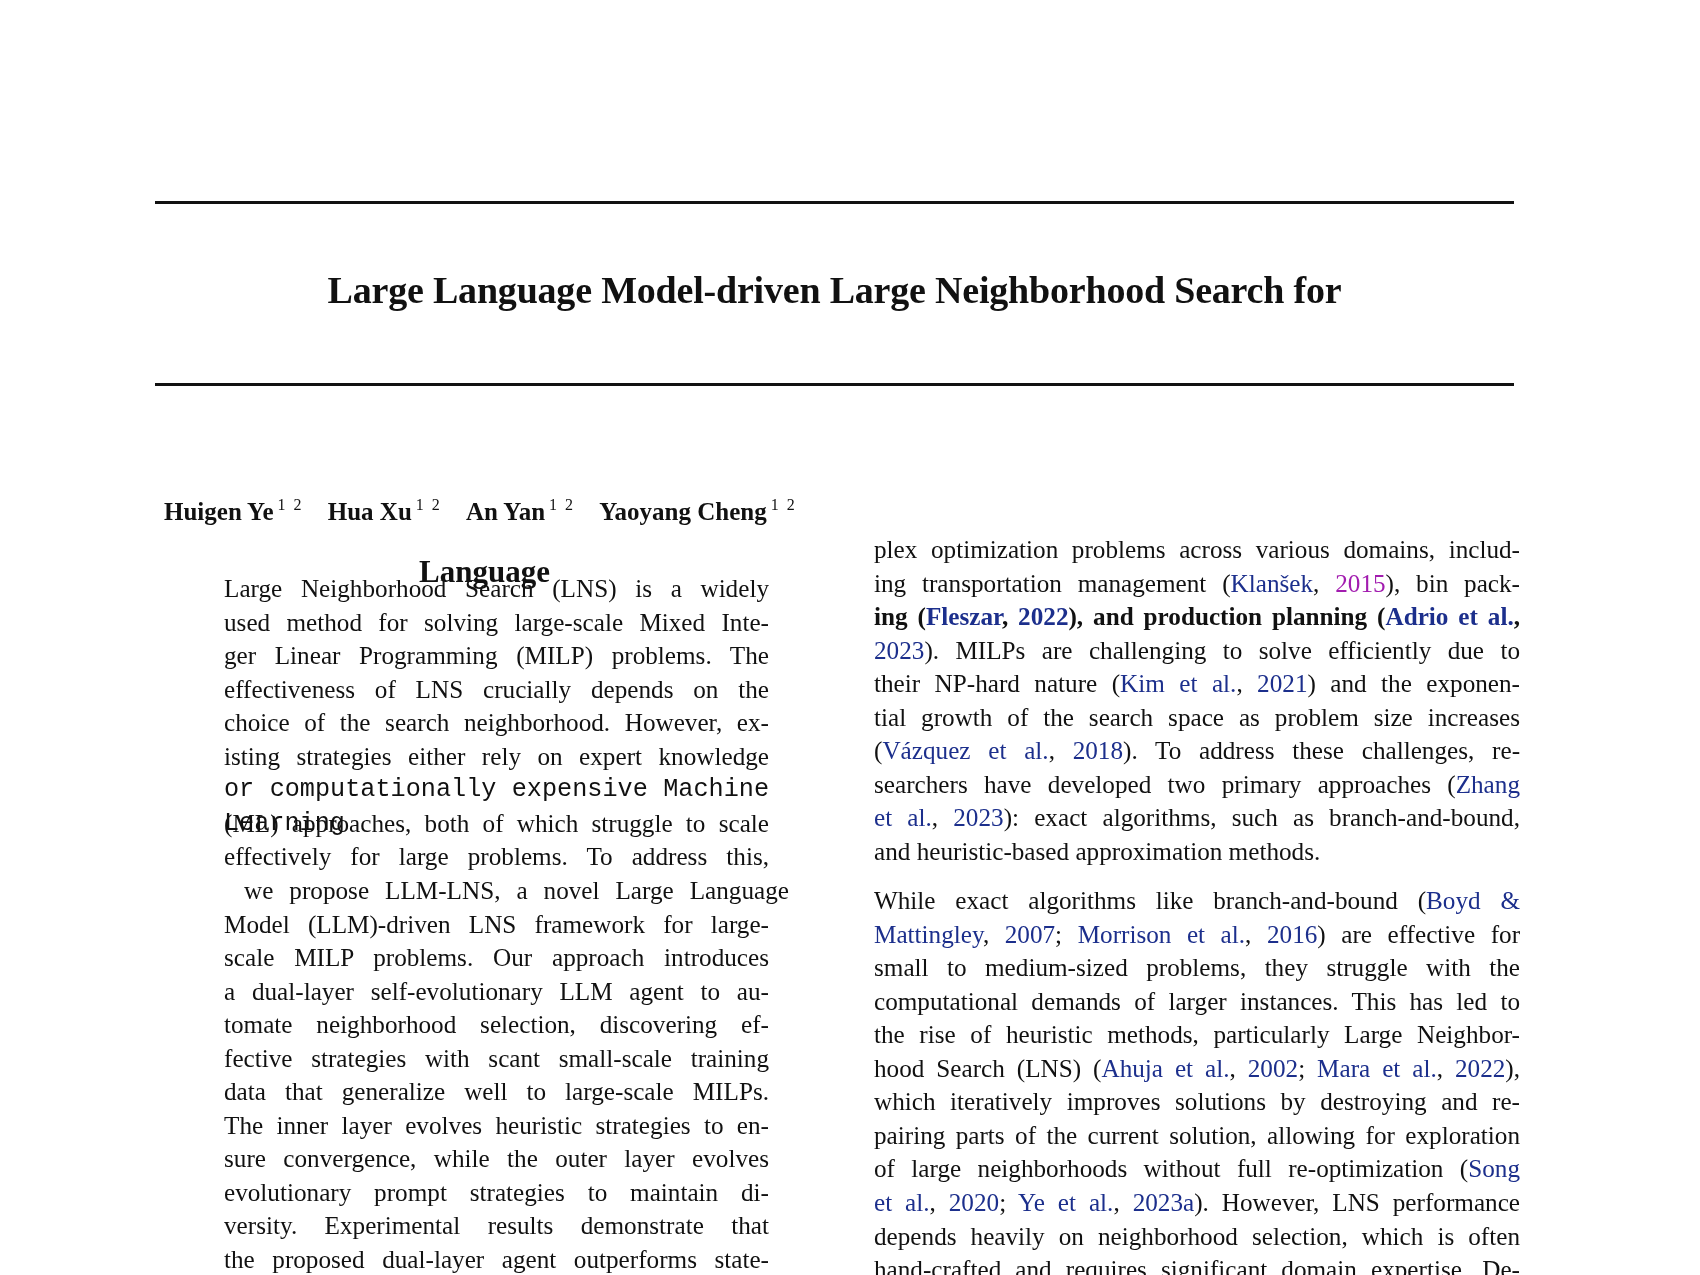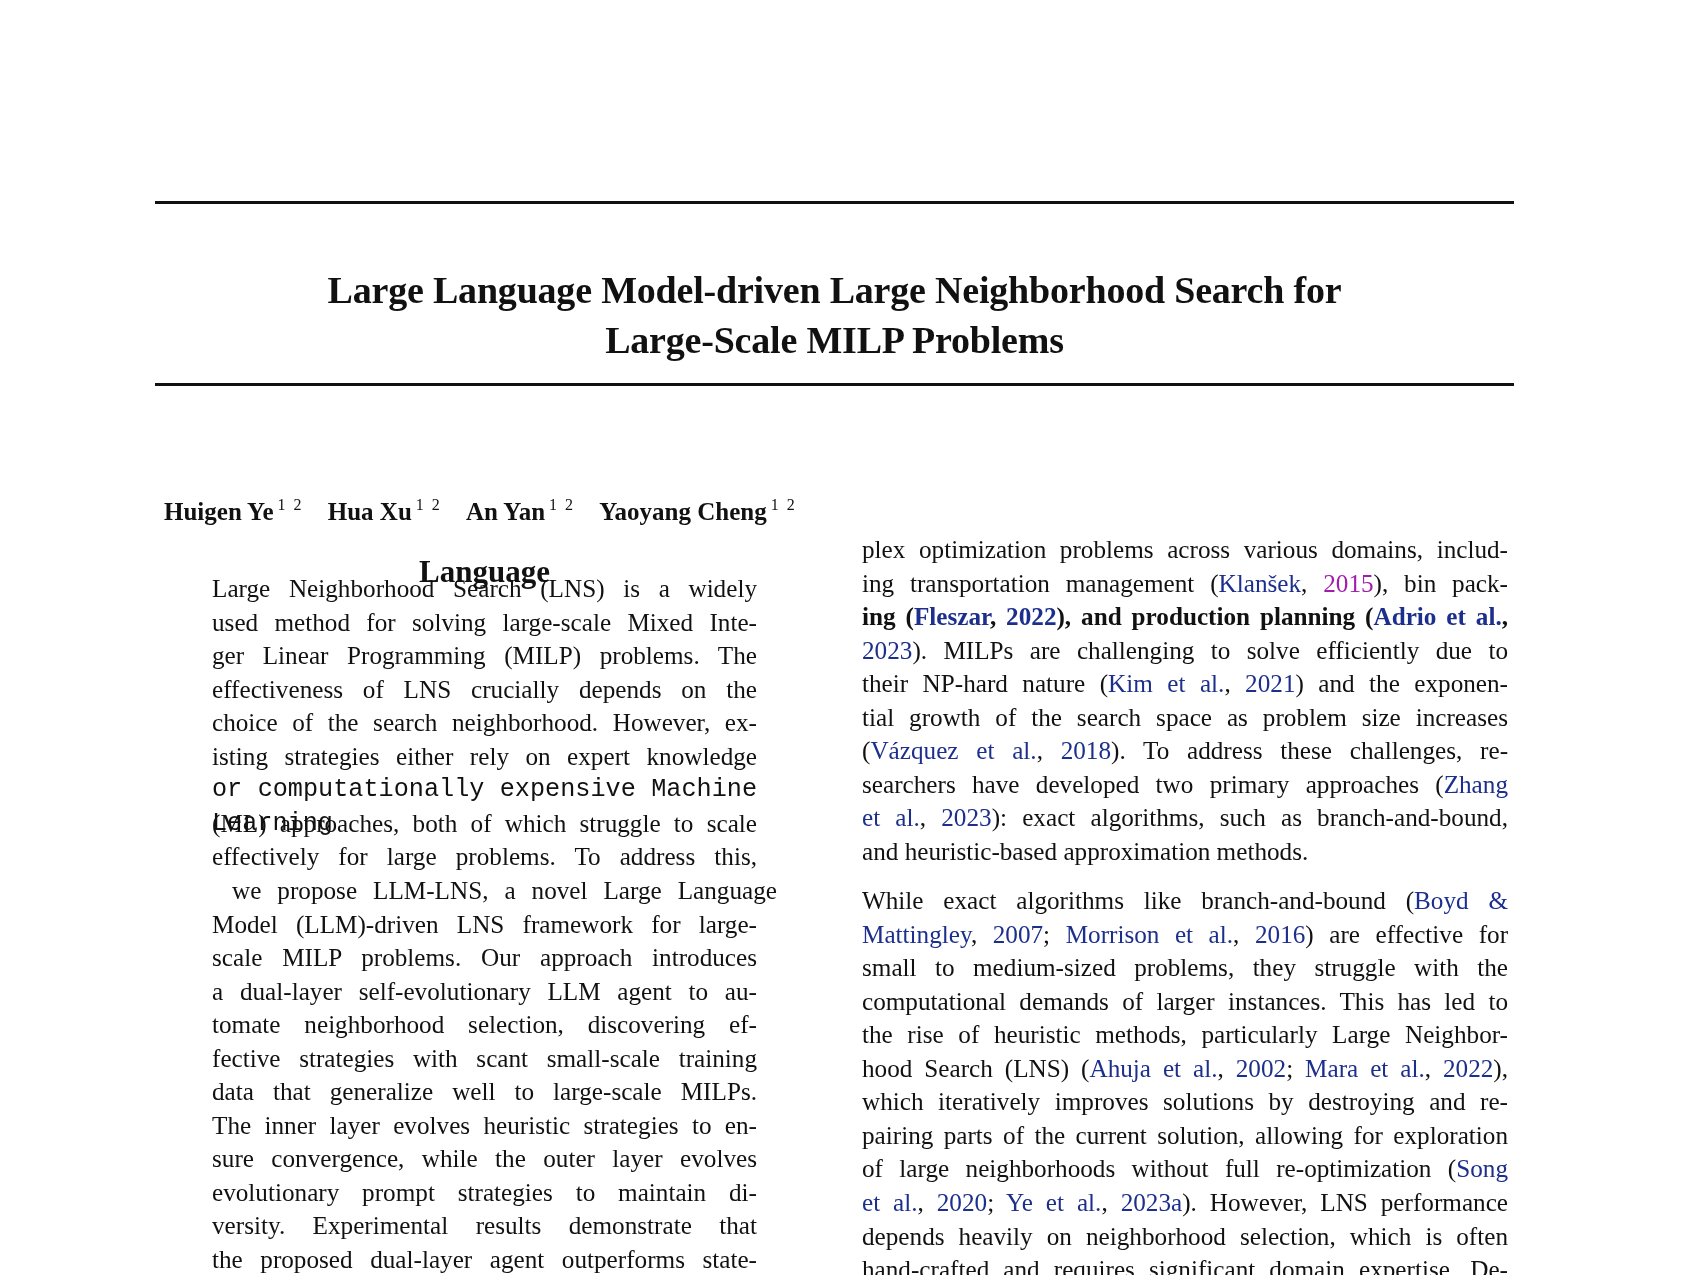--- a/index.html
+++ b/index.html
@@ -24,32 +24,31 @@
   .author sup { font-weight: normal; font-size: 16px; vertical-align: 10px; margin-left: 4px; letter-spacing: 2px; }
   .col {
     position: absolute; top: 0; font-size: 25.2px; line-height: 33.55px;
   }
   .col.left { left: 212px; width: 545px; }
   .col.right { left: 862px; width: 657px; }
   .abs-head {
     position: absolute; top: 526px; left: 212px; width: 545px; text-align: center;
     font-weight: bold; font-size: 31px; line-height: 40px;
   }
-  .line { position: absolute; left: 0; white-space: nowrap; text-align: justify; text-align-last: justify; }
+  .line { position: absolute; left: 12px; white-space: nowrap; text-align: justify; text-align-last: justify; }
   .line.last { text-align-last: left; }
   .cite { color: #1c2f8c; }
 </style>
 </head>
 <body>
 
 <div class="rule top"></div>
 
 <h1 class="title">
   <span>Large Language Model-driven Large Neighborhood Search for</span>
-  <span>Large-Scale MILP Problems</span>
 </h1>
 
 <div class="rule bottom"></div>
 
 <div class="authors">
   <span class="author"><span>Huigen Ye</span><sup>1 2</sup></span>
   <span class="author"><span>Hua Xu</span><sup>1 2</sup></span>
   <span class="author"><span>An Yan</span><sup>1 2</sup></span>
   <span class="author"><span>Yaoyang Cheng</span><sup>1 2</sup></span>
 </div>

